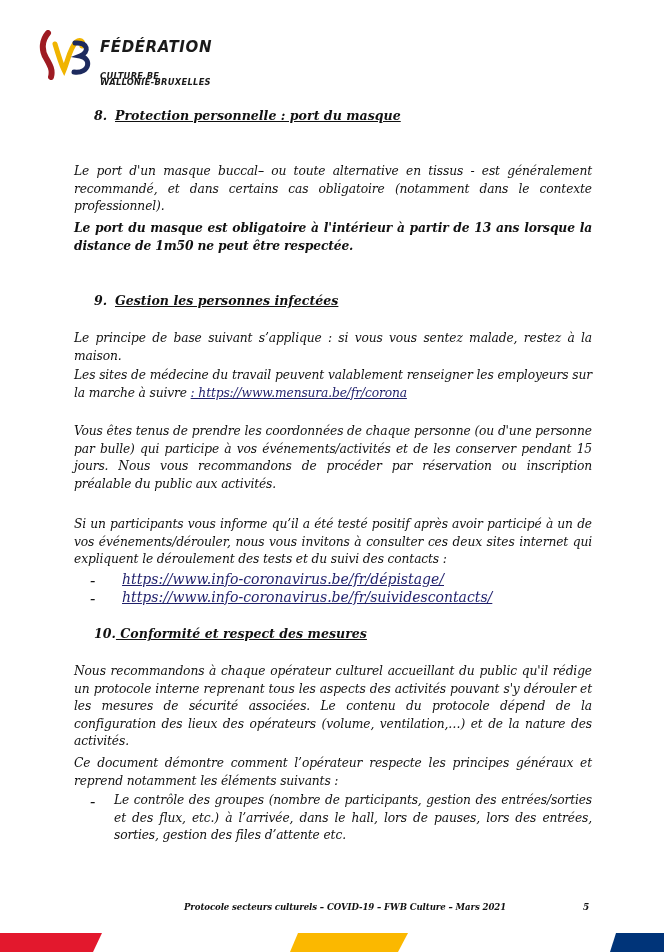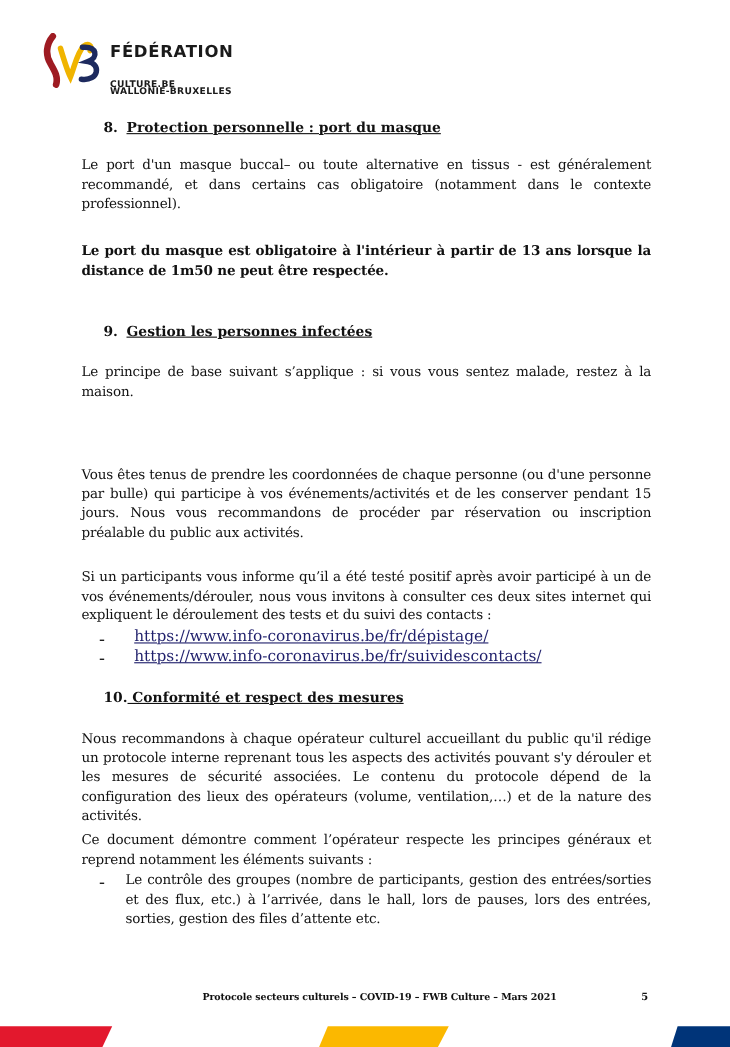--- a/index.html
+++ b/index.html
@@ -1,18 +1,18 @@
 <!DOCTYPE html>
 <html><head>
 <meta charset="utf-8">
 <style>
   html, body { margin: 0; padding: 0; background: #ffffff; }
   body { width: 664px; height: 952px; position: relative; overflow: hidden;
          font-family: "DejaVu Serif", "Liberation Serif", serif; color: #111; }
-  .page { position: absolute; left: 0; top: 0; width: 664px; height: 952px; }
+  .page { position: absolute; left: 0; top: 0; width: 664px; height: 952px; font-style: italic; }
 
   
   .logo { position: absolute; left: 38px; top: 30px; width: 200px; height: 52px; }
   .logo svg { position: absolute; left: 0; top: 0; }
   .logo-title { position: absolute; left: 62px; top: 8px; font-family: "DejaVu Sans", "Liberation Sans", sans-serif;
                 font-weight: bold; font-size: 15px; letter-spacing: 0.6px; color: #1a1a1a; }
   .logo-sub { position: absolute; left: 62px; top: 27px; font-family: "DejaVu Sans", "Liberation Sans", sans-serif;
               font-weight: bold; font-size: 8.3px; letter-spacing: 0.3px; color: #1a1a1a; margin-top: 20px; }
   .logo-culture { position: absolute; left: 62px; top: 41px; font-family: "DejaVu Sans", "Liberation Sans", sans-serif;
                   font-weight: bold; font-size: 8.3px; letter-spacing: 0.3px; color: #1a1a1a; }
@@ -44,27 +44,28 @@
       <path d="M37 13 C 50 12, 52 22, 42 26 C 54 28, 52 44, 36 42" stroke="#1d2a5e" stroke-width="5" fill="none" stroke-linecap="round"></path>
     </svg>
     <div class="logo-title">FÉDÉRATION</div>
     <div class="logo-sub">WALLONIE-BRUXELLES</div>
     <div class="logo-culture">CULTURE.BE</div>
   </div>
 
   <div class="heading" style="left:94px; top:108px;">
     <span class="num" style="width:21px;">8.</span><span class="txt">Protection personnelle : port du masque</span>
   </div>
-  <div class="para" style="top:142px;">Le port d'un masque buccal– ou toute alternative en tissus - est généralement recommandé, et dans certains cas obligatoire (notamment dans le contexte professionnel).</div>
+  <div class="para" style="top:163px;">Le port d'un masque buccal– ou toute alternative en tissus - est généralement recommandé, et dans certains cas obligatoire (notamment dans le contexte professionnel).</div>
   <div class="para bold" style="top:219px;">Le port du masque est obligatoire à l'intérieur à partir de 13 ans lorsque la distance de 1m50 ne peut être respectée.</div>
 
   <div class="heading" style="left:94px; top:293px;">
     <span class="num" style="width:21px;">9.</span><span class="txt">Gestion les personnes infectées</span>
   </div>
   <div class="para" style="top:330px;">Le principe de base suivant s’applique : si vous vous sentez malade, restez à la maison.</div>
+  <div class="para" style="top:367px;"><span>Les sites de médecine du travail peuvent valablement renseigner les employeurs sur la marche à suivre</span> <a class="link" href="#">: https://www.mensura.be/fr/corona</a></div>
   <div class="para" style="top:423px;">Vous êtes tenus de prendre les coordonnées de chaque personne (ou d'une personne par bulle) qui participe à vos événements/activités et de les conserver pendant 15 jours. Nous vous recommandons de procéder par réservation ou inscription préalable du public aux activités.</div>
   <div class="para" style="top:516px;">Si un participants vous informe qu’il a été testé positif après avoir participé à un de vos événements/dérouler, nous vous invitons à consulter ces deux sites internet qui expliquent le déroulement des tests et du suivi des contacts :</div>
 
   <div>
     <span class="dash" style="top:571px;">-</span>
     <a class="link bullet-link" href="#" style="top:571px;">https://www.info-coronavirus.be/fr/dépistage/</a>
     <span class="dash" style="top:589px;">-</span>
     <a class="link bullet-link" href="#" style="top:589px;">https://www.info-coronavirus.be/fr/suividescontacts/</a>
   </div>
 

